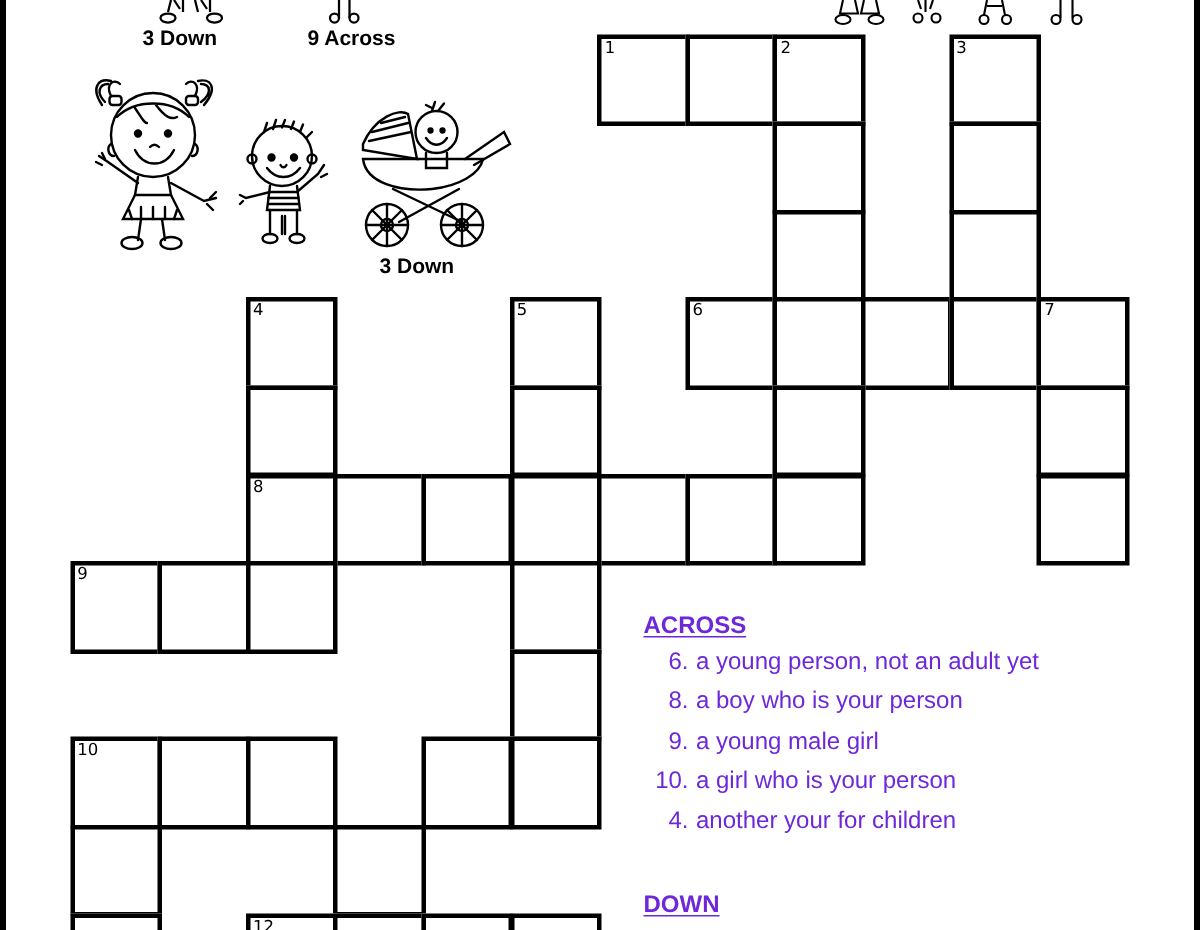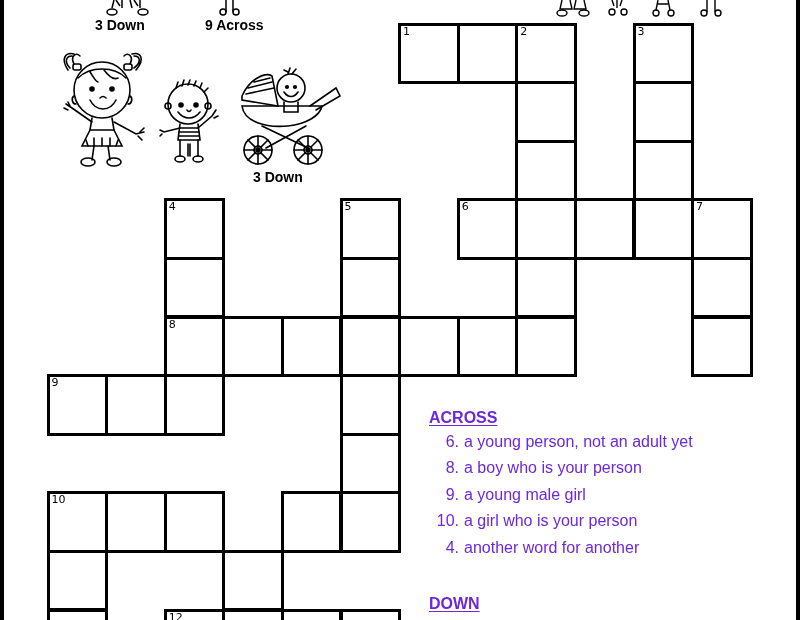--- a/index.html
+++ b/index.html
@@ -211,20 +211,20 @@
       <li class="clue">
         <span class="n">9.</span>
         <span class="t">a young male girl</span>
       </li>
       <li class="clue">
         <span class="n">10.</span>
         <span class="t">a girl who is your person</span>
       </li>
       <li class="clue">
         <span class="n">4.</span>
-        <span class="t">another word for another</span>
+        <span class="t">another your for children</span>
       </li>
     </ul>
 </div>
 
 <div class="clues" style="top:595px;">
   <div class="clue-head">DOWN</div>
 </div>
 
 </body></html>

